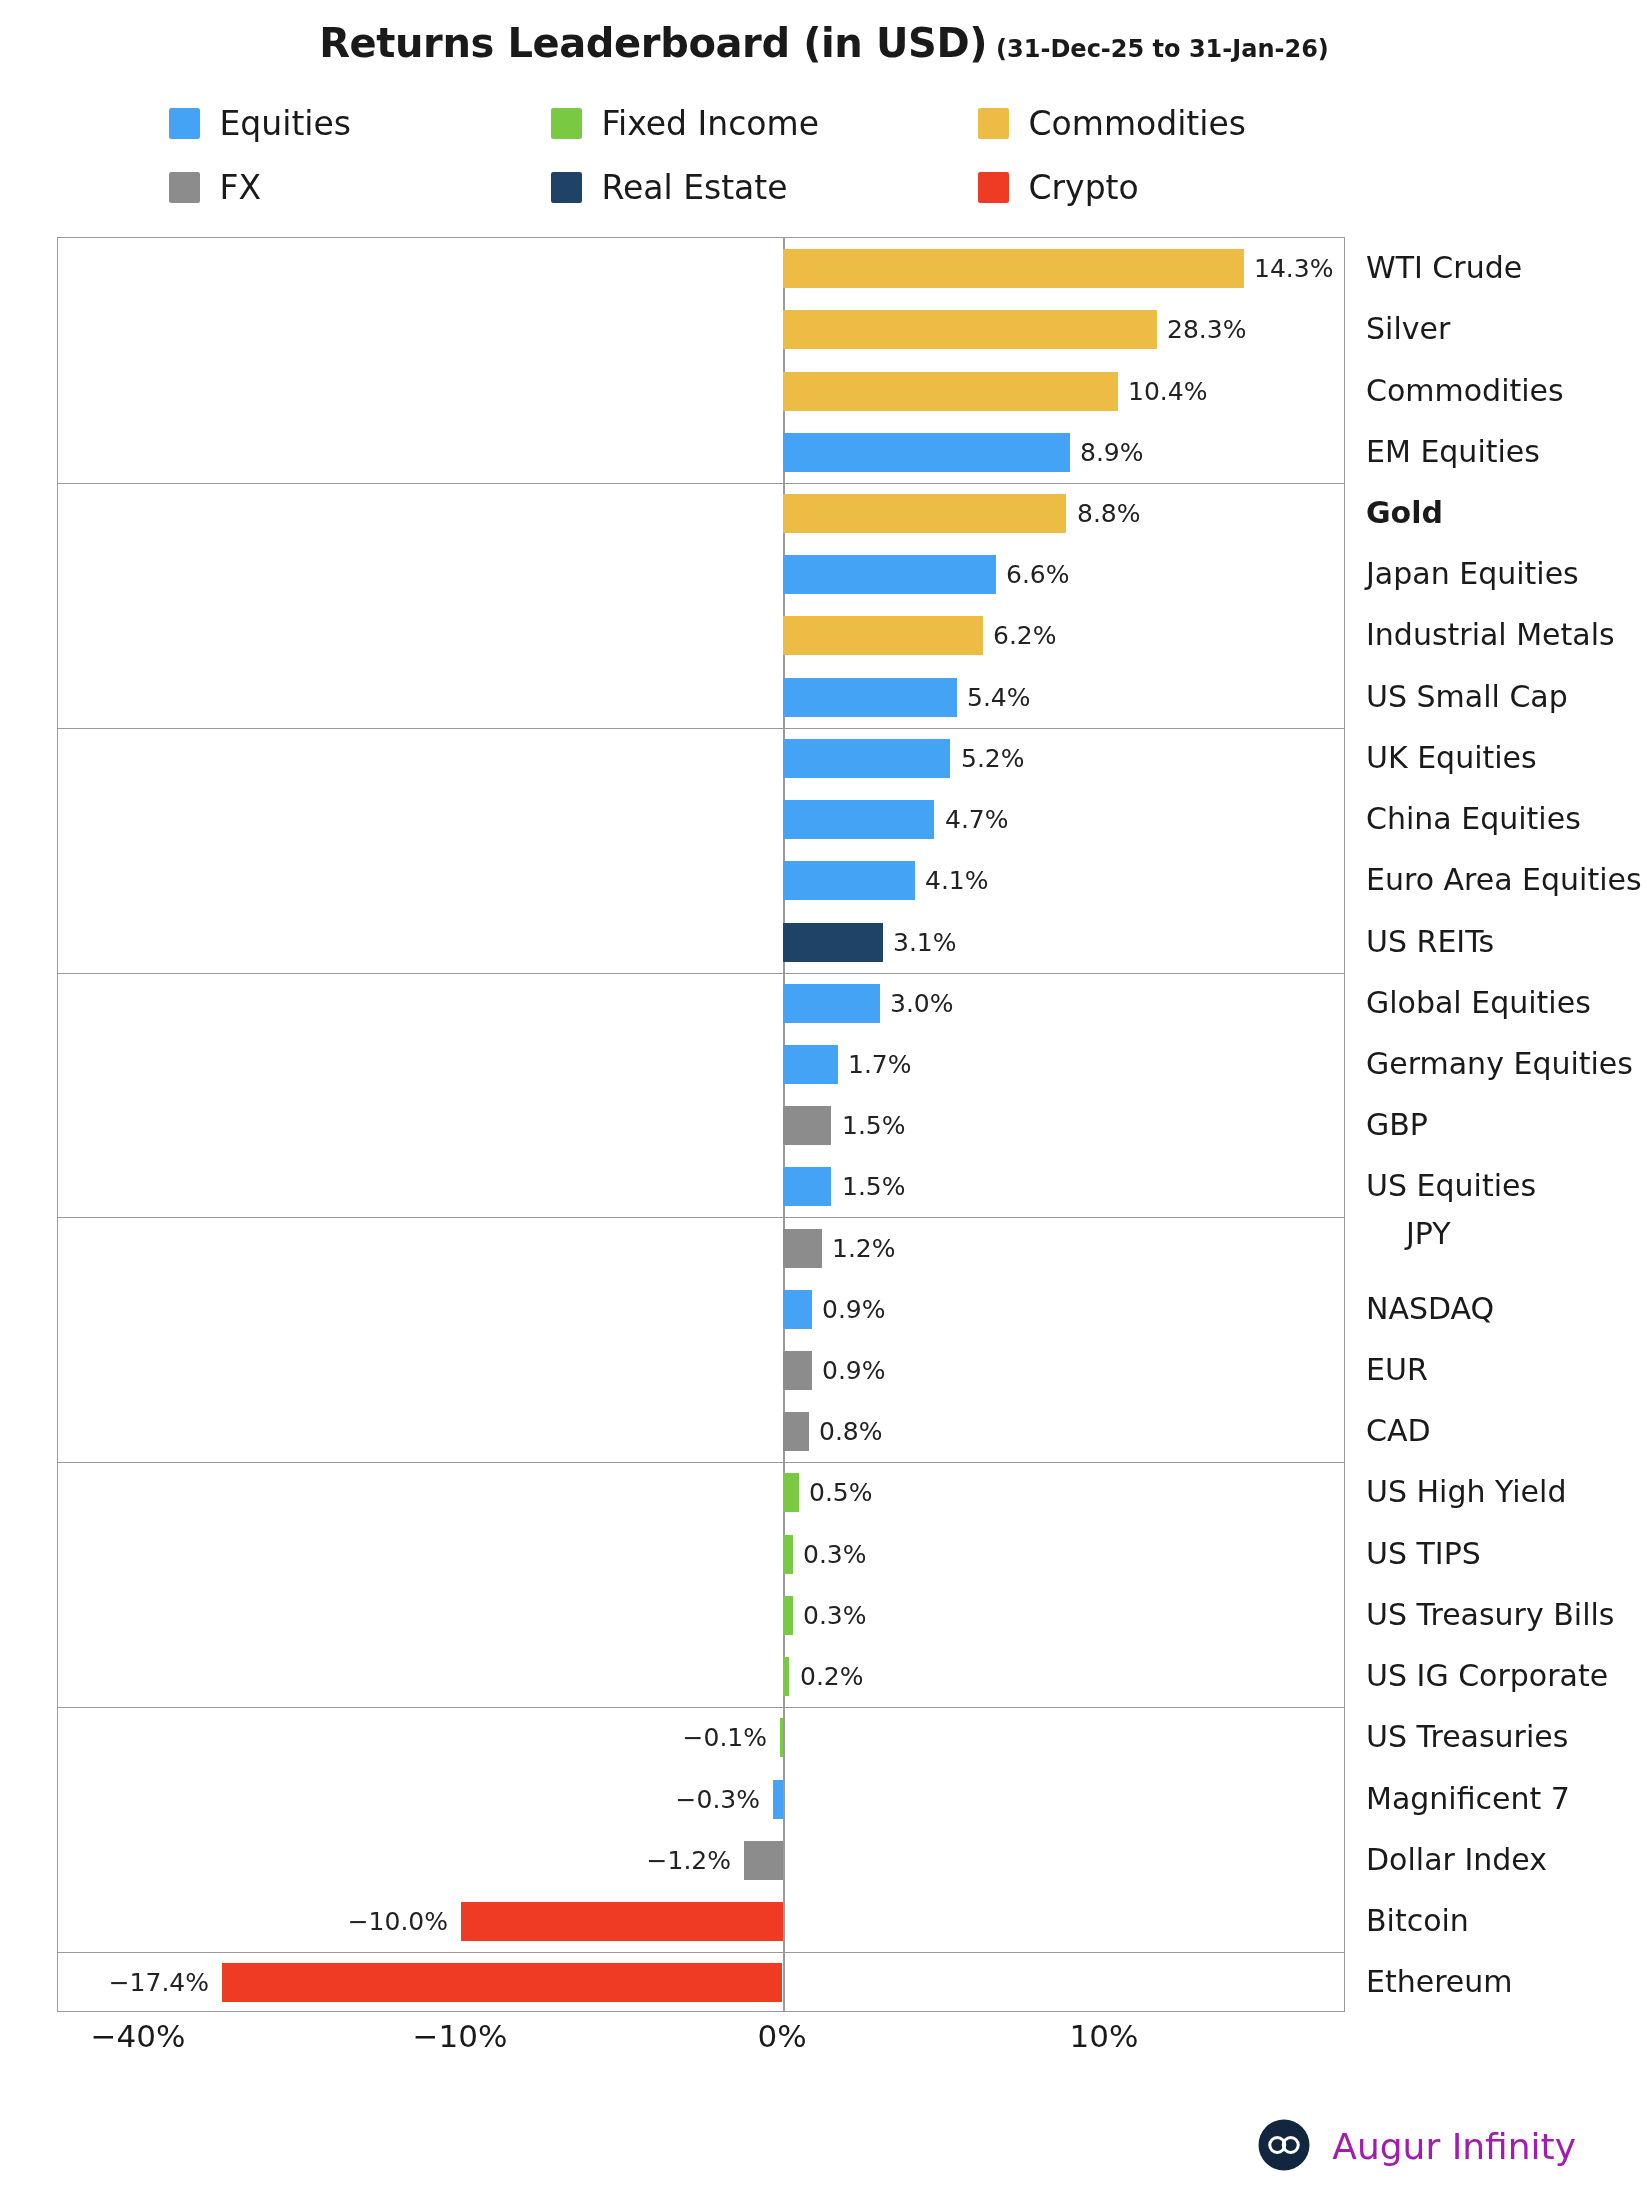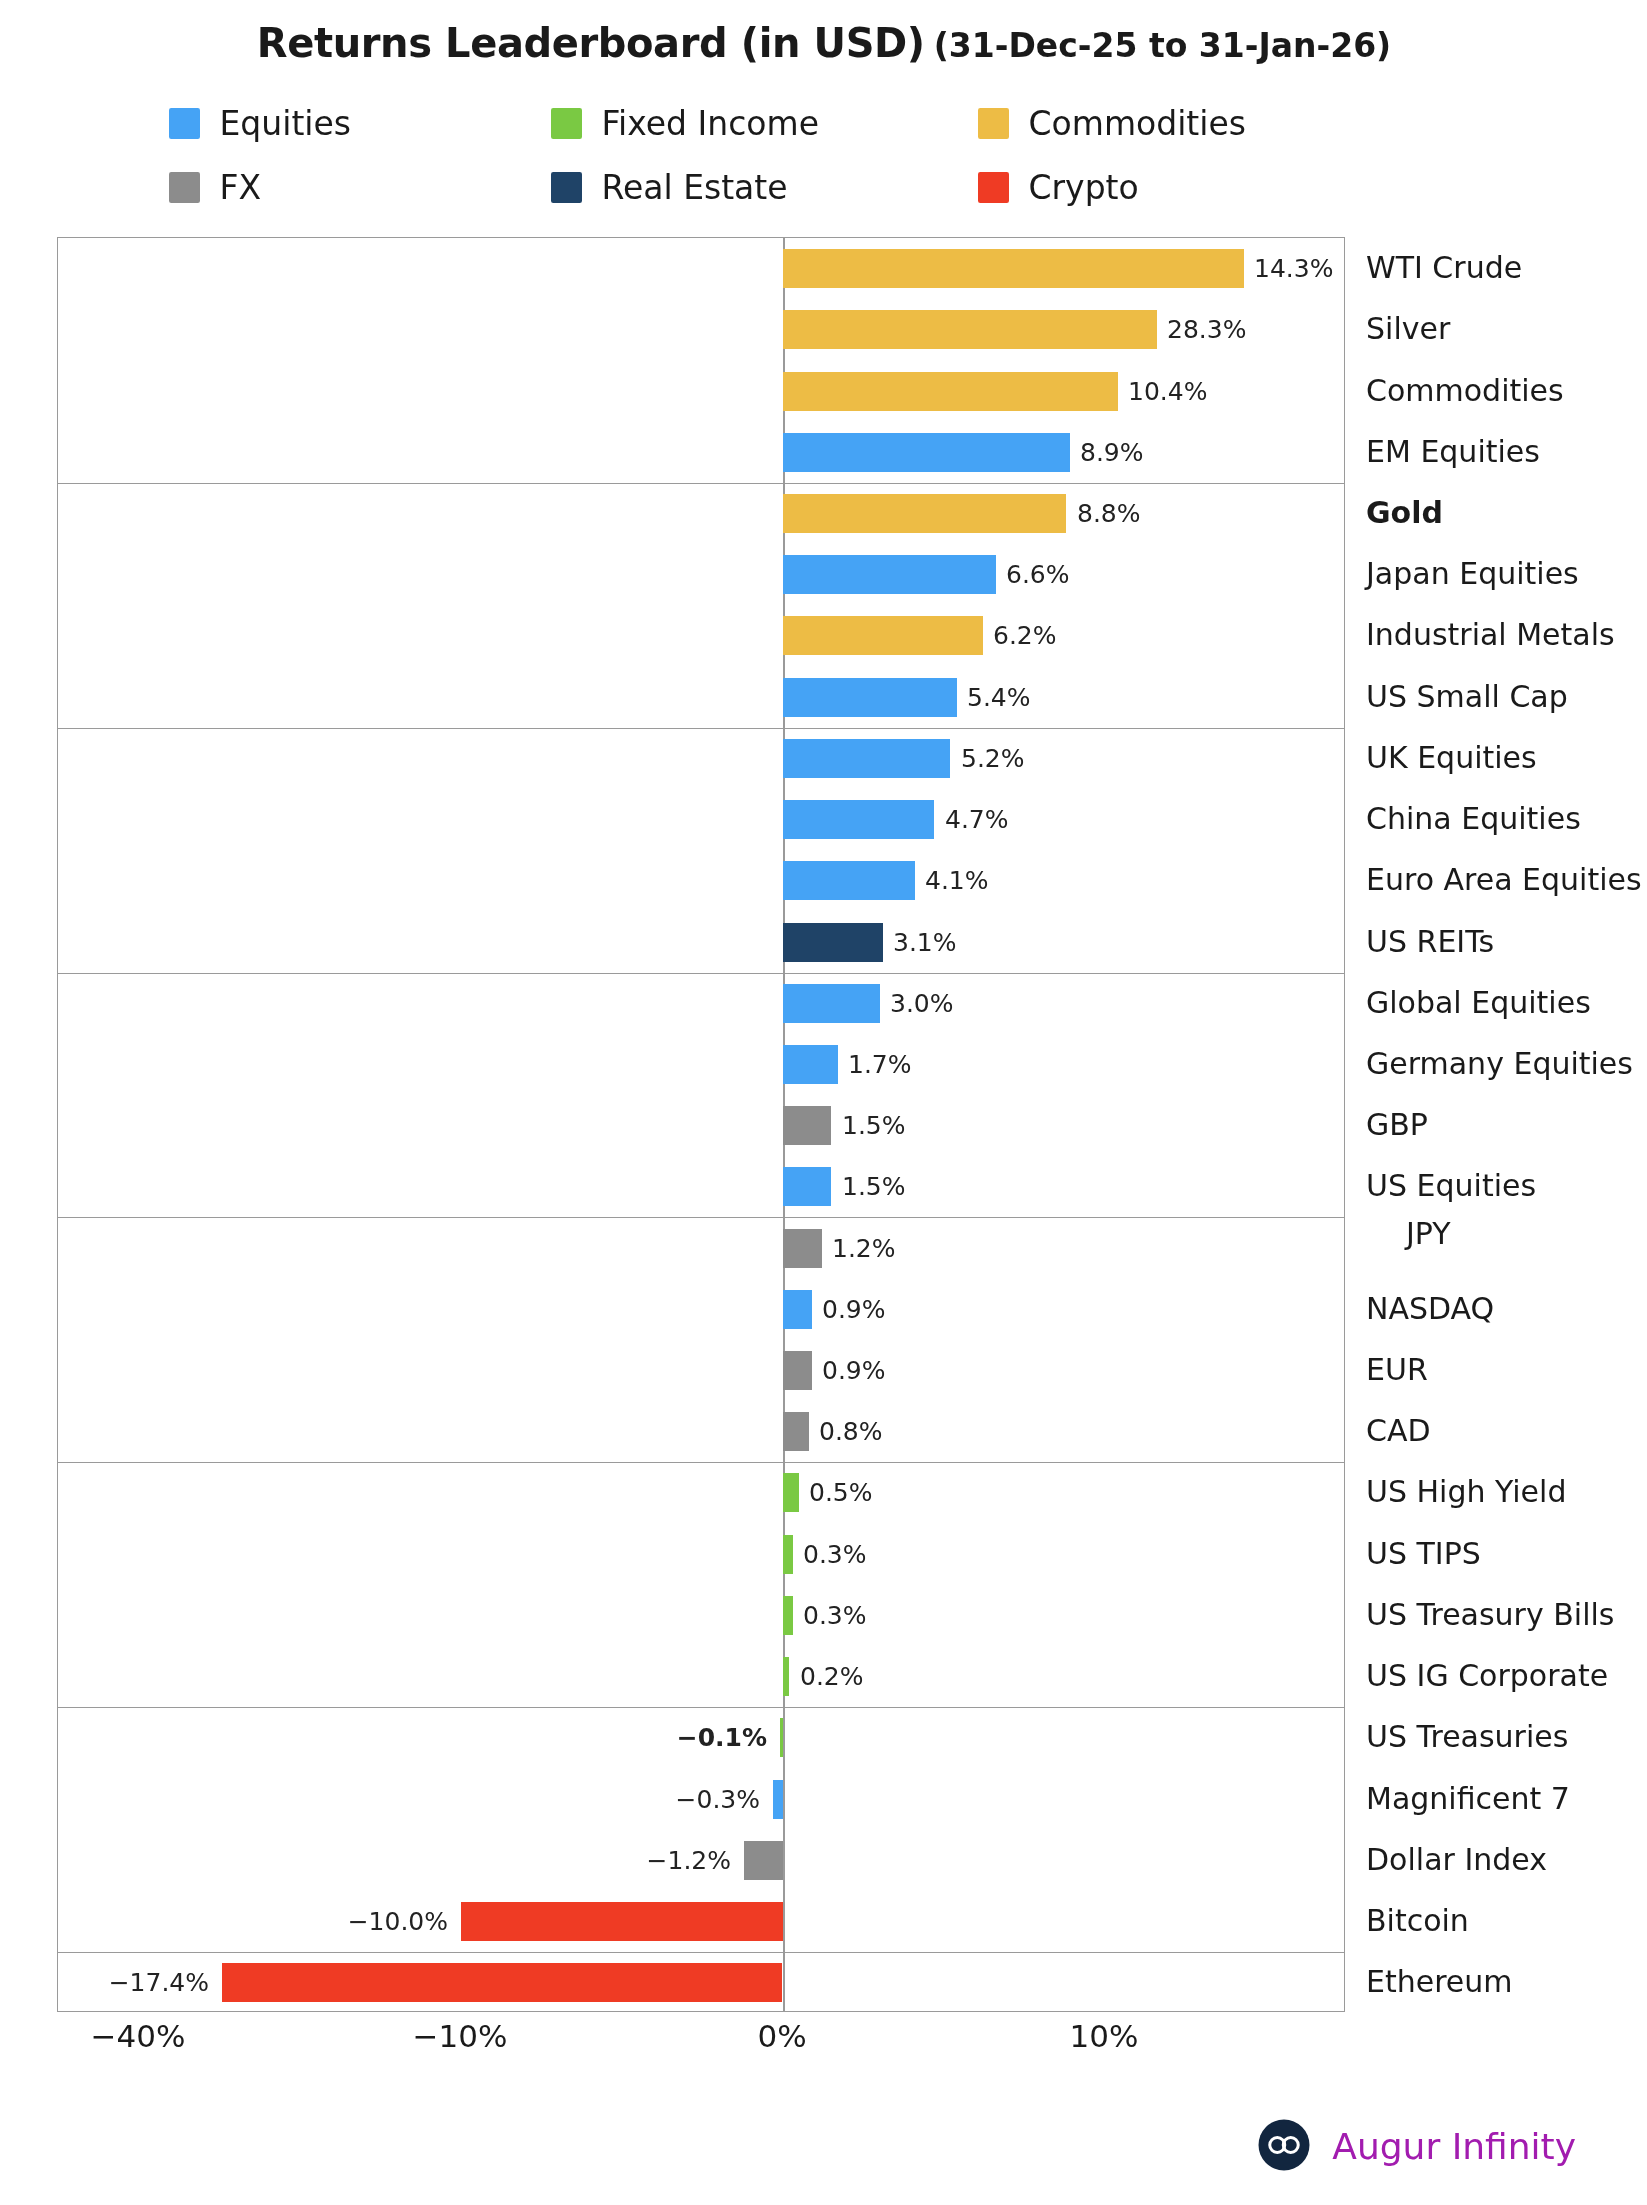--- a/index.html
+++ b/index.html
@@ -28,21 +28,21 @@
     text-align: center;
     padding-top: 19.5px;
     white-space: nowrap;
   }
   .title-main {
     font-size: 40px;
     font-weight: bold;
     letter-spacing: -0.4px;
   }
   .title-sub {
-    font-size: 33px;
+    font-size: 24px;
     font-weight: bold;
     margin-left: 9px;
   }
 
   
   .legend {
     margin: 25.5px 0 0 169px;
     width: 1124px;
     display: grid;
     grid-template-columns: 382px 427px 315px;
@@ -289,21 +289,21 @@
         <div class="bar-row" style="top: 1358px; height: 39px;">
           <div class="bar" style="left: 725px; width: 9.7px; background: rgb(122, 201, 67);"></div>
           <span class="bar-label" style="left: 745px;">0.3%</span>
         </div>
         <div class="bar-row" style="top: 1419px; height: 39px;">
           <div class="bar" style="left: 725px; width: 6.4px; background: rgb(122, 201, 67);"></div>
           <span class="bar-label" style="left: 742px;">0.2%</span>
         </div>
         <div class="bar-row" style="top: 1480px; height: 39px;">
           <div class="bar" style="left: 722px; width: 3.2px; background: rgb(122, 201, 67);"></div>
-          <span class="bar-label" style="right: 577px; font-weight: bold;">−0.1%</span>
+          <span class="bar-label" style="right: 577px;">−0.1%</span>
         </div>
         <div class="bar-row" style="top: 1542px; height: 39px;">
           <div class="bar" style="left: 715px; width: 9.7px; background: rgb(69, 163, 245);"></div>
           <span class="bar-label" style="right: 584px;">−0.3%</span>
         </div>
         <div class="bar-row" style="top: 1603px; height: 39px;">
           <div class="bar" style="left: 686px; width: 39px; background: rgb(140, 140, 140);"></div>
           <span class="bar-label" style="right: 613px;">−1.2%</span>
         </div>
         <div class="bar-row" style="top: 1664px; height: 39px;">

